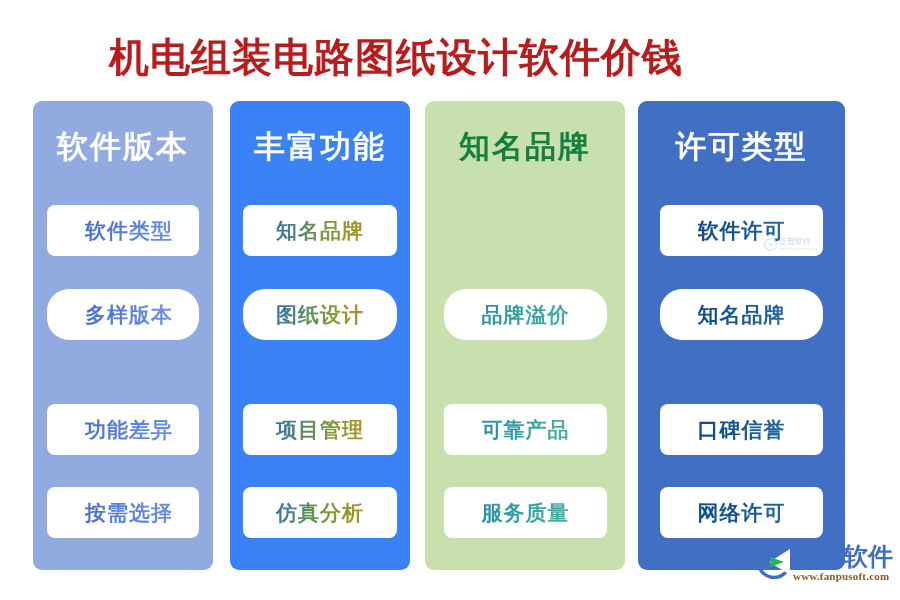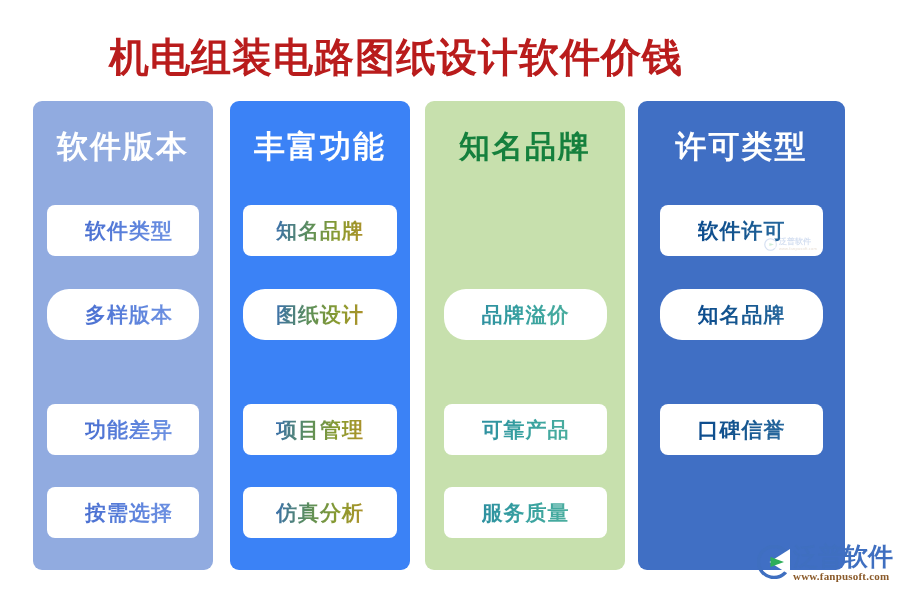--- a/index.html
+++ b/index.html
@@ -279,20 +279,23 @@
             <span class="wm-sub">www.fanpusoft.com</span>
           </span>
         </span>
       </div>
       <div class="card card-1">
         <span class="card-label">知名品牌</span>
       </div>
       <div class="card card-2">
         <span class="card-label">口碑信誉</span>
       </div>
+      <div class="card card-3">
+        <span class="card-label">网络许可</span>
+      </div>
     </div>
 
   </div>
 
   <div class="brand-logo">
     <svg class="brand-mark" viewBox="0 0 34 34">
       <circle cx="17" cy="17" r="15.5" fill="none" stroke="#3f6fc0" stroke-width="3.4"></circle>
       <path d="M33 4 L12.5 17 L33 30 Z" fill="#ffffff"></path>
       <path d="M13.5 12 L27 17 L13.5 22 Z" fill="#2fae5a"></path>
     </svg>

